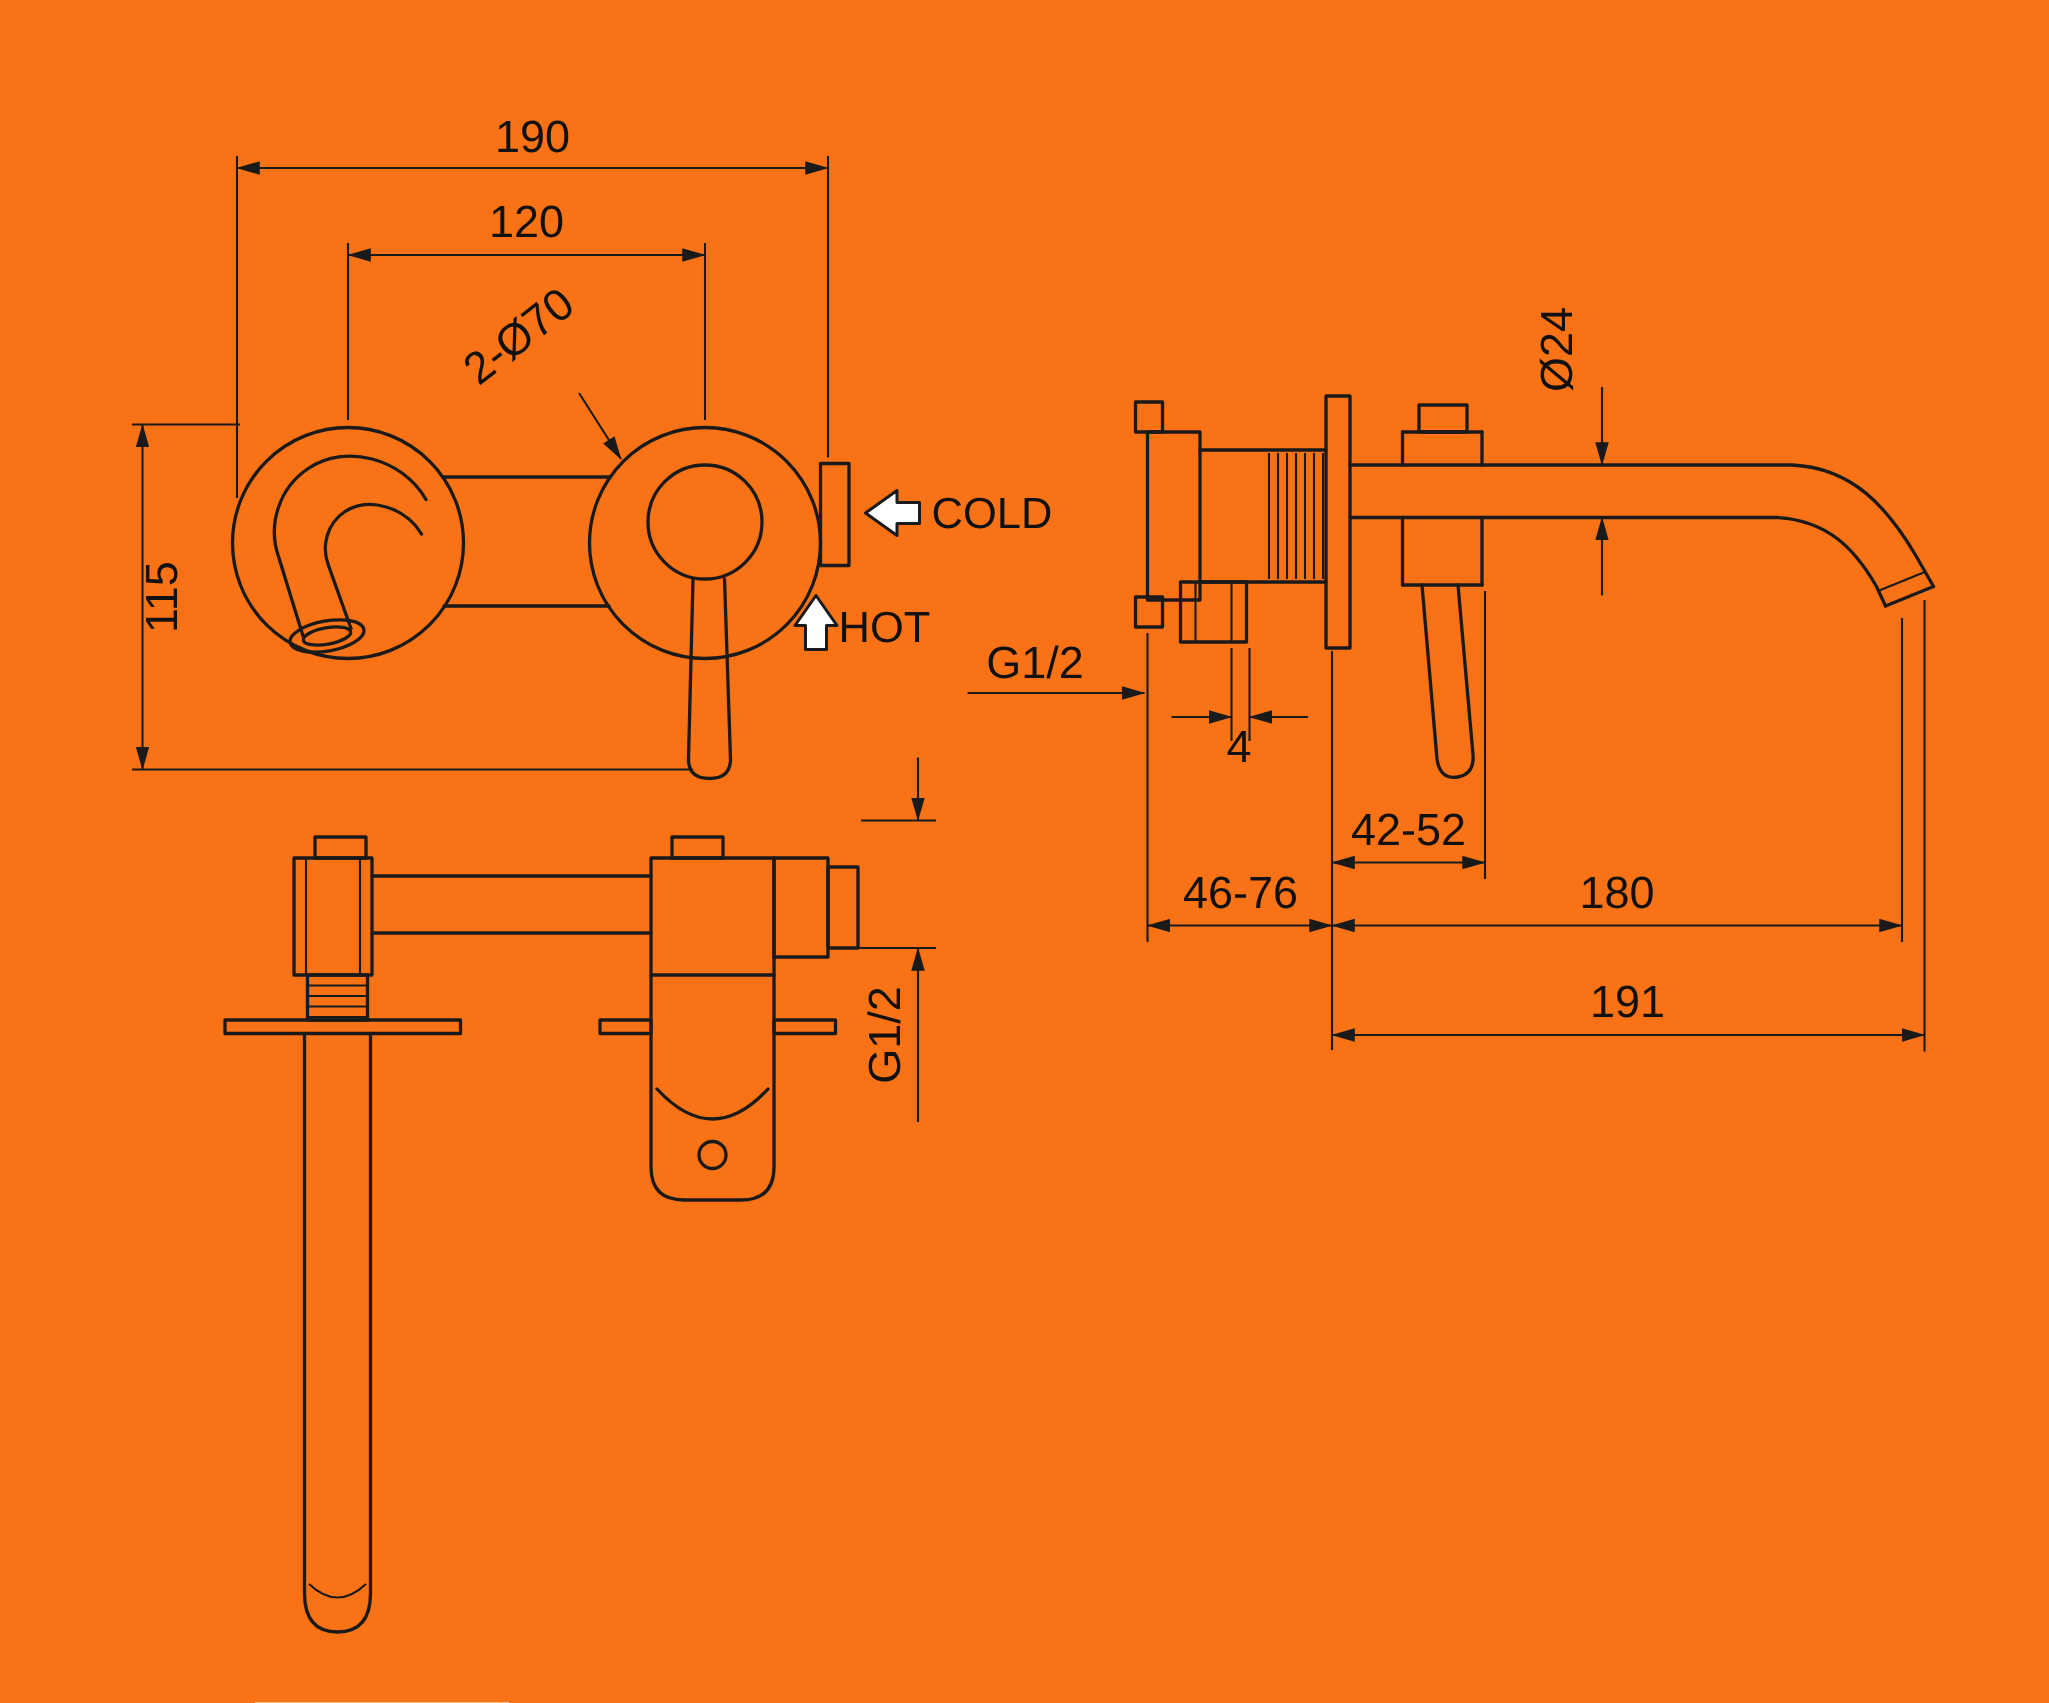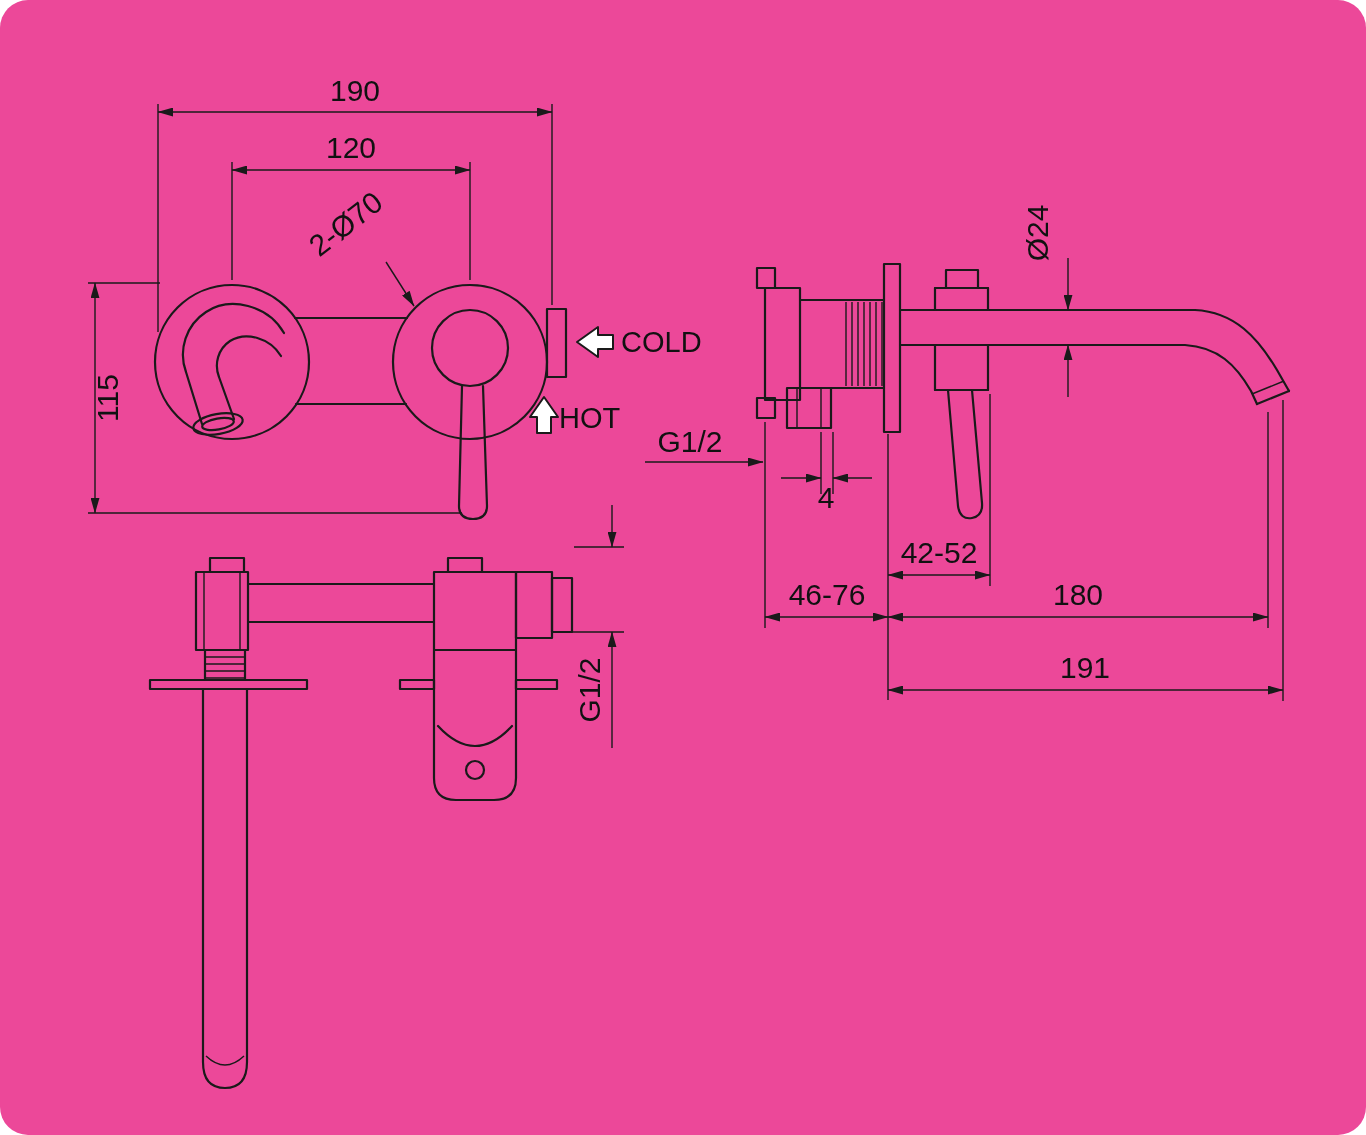--- a/index.html
+++ b/index.html
@@ -1,16 +1,16 @@
 <!DOCTYPE html>
 <html><head>
 <meta charset="utf-8">
 <style>
   html,body{margin:0;padding:0;background:#ffffff;}
-  .canvas{position:relative;width:1366px;height:1135px;background:#ec4899;overflow:hidden;border-radius:28px;}
+  .canvas{position:relative;width:1366px;height:1135px;background:#f97316;overflow:hidden;}
   svg{display:block;}
   .ol{fill:none;stroke:#1a1a1a;stroke-width:2.2;stroke-linecap:round;stroke-linejoin:round;}
   .thin{fill:none;stroke:#1a1a1a;stroke-width:1.4;}
   .arrowfill{fill:#ffffff;stroke:#1a1a1a;stroke-width:2;stroke-linejoin:round;}
   text{font-family:"Liberation Sans","DejaVu Sans",sans-serif;font-size:30px;fill:#111111;}
   .lbl{font-size:29px;}
 </style>
 </head>
 <body>
 

